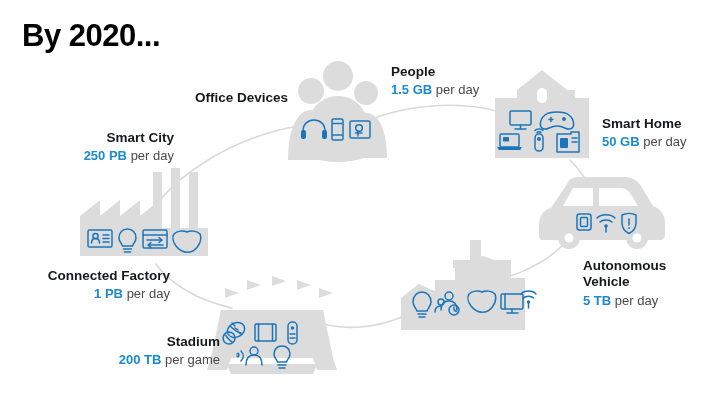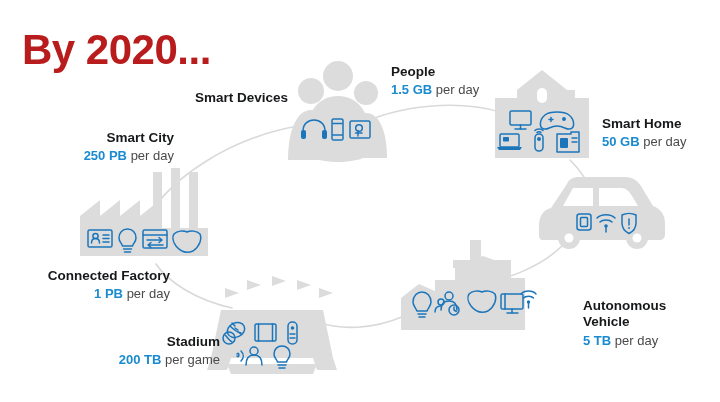--- a/index.html
+++ b/index.html
@@ -12,25 +12,24 @@
     width: 720px;
     height: 402px;
     background: #ffffff;
     font-family: "Liberation Sans", sans-serif;
     overflow: hidden;
   }
   #title {
     position: absolute;
     left: 22px;
     top: 18px;
-    font-size: 42px;
+    font-size: 31px;
     font-weight: bold;
-    color: #b91c1c;
+    color: #000000;
     letter-spacing: -0.5px;
-    margin-top: 8px;
   }
   
   #connectors {
     position: absolute;
     left: 0; top: 0;
     width: 720px; height: 402px;
     z-index: 1;
   }
   
   .node {
@@ -120,21 +119,21 @@
         <g>
           <rect x="67" y="63" width="20" height="17" rx="1.6"></rect>
           <circle cx="76" cy="70" r="3.3"></circle>
           <path d="M75 72.5 L75 78 M72.5 75 L79 75"></path>
         </g>
       </g>
     </svg>
   </div>
 
   <div class="label lbl-right" style="left:160px; top:90px; width:128px;">
-    <span class="ttl">Smart Devices</span>
+    <span class="ttl">Office Devices</span>
   </div>
 
   <div class="label lbl-left" style="left:391px; top:64px; width:120px;">
     <span class="ttl">People</span>
     <span class="sub"><span class="val">1.5 GB</span> <span>per day</span></span>
   </div>
 
   <div class="node" style="left:487px; top:68px;">
     <svg width="110" height="92" viewBox="0 0 110 92">
       <g fill="#dcdcdc">
@@ -218,21 +217,21 @@
 
         <g>
           <path d="M89 41 C93 39, 99 39, 103 41 L103 49 C103 55, 99 58, 96 59.5 C93 58, 89 55, 89 49 Z"></path>
           <line x1="96" y1="45" x2="96" y2="51"></line>
           <circle cx="96" cy="54" r="0.9" fill="#1b75bb" stroke="none"></circle>
         </g>
       </g>
     </svg>
   </div>
 
-  <div class="label lbl-left" style="left:583px; top:258px; width:128px;margin-top:40px;">
+  <div class="label lbl-left" style="left:583px; top:258px; width:128px;">
     <span class="ttl">Autonomous
 Vehicle</span>
     <span class="sub"><span class="val">5 TB</span> <span>per day</span></span>
   </div>
 
   <div class="node" style="left:393px; top:240px;">
     <svg width="140" height="92" viewBox="0 0 140 92">
       <g fill="#dcdcdc">
         <rect x="77" y="0" width="11" height="22"></rect>
         <path d="M42 40 L42 90 L132 90 L132 38 L118 38 L118 26 L90 16 L62 26 L62 40 Z"></path>

